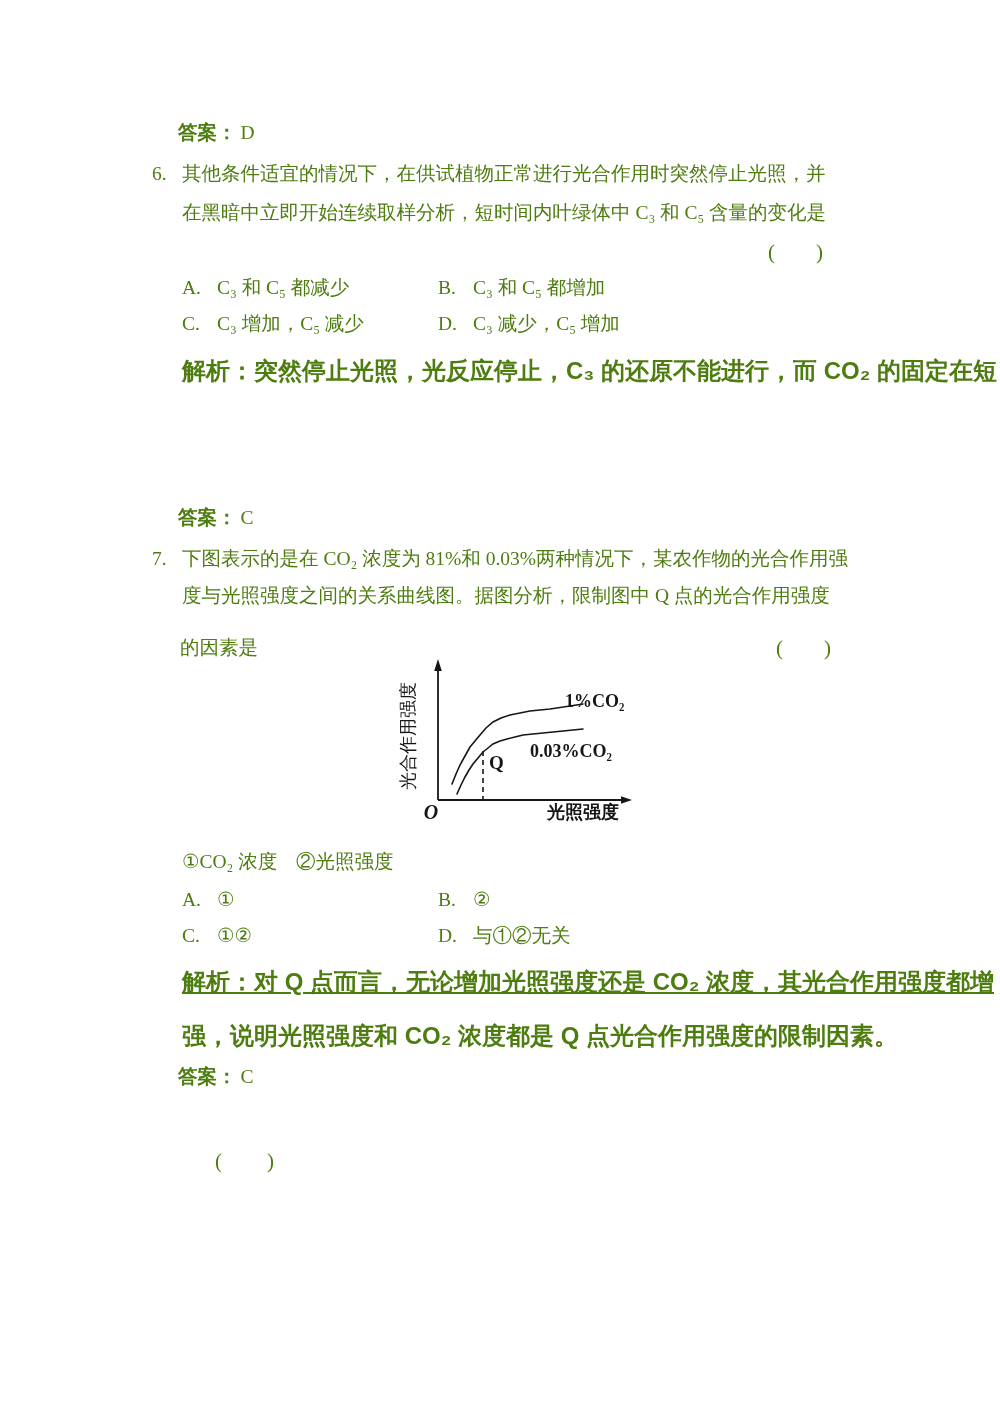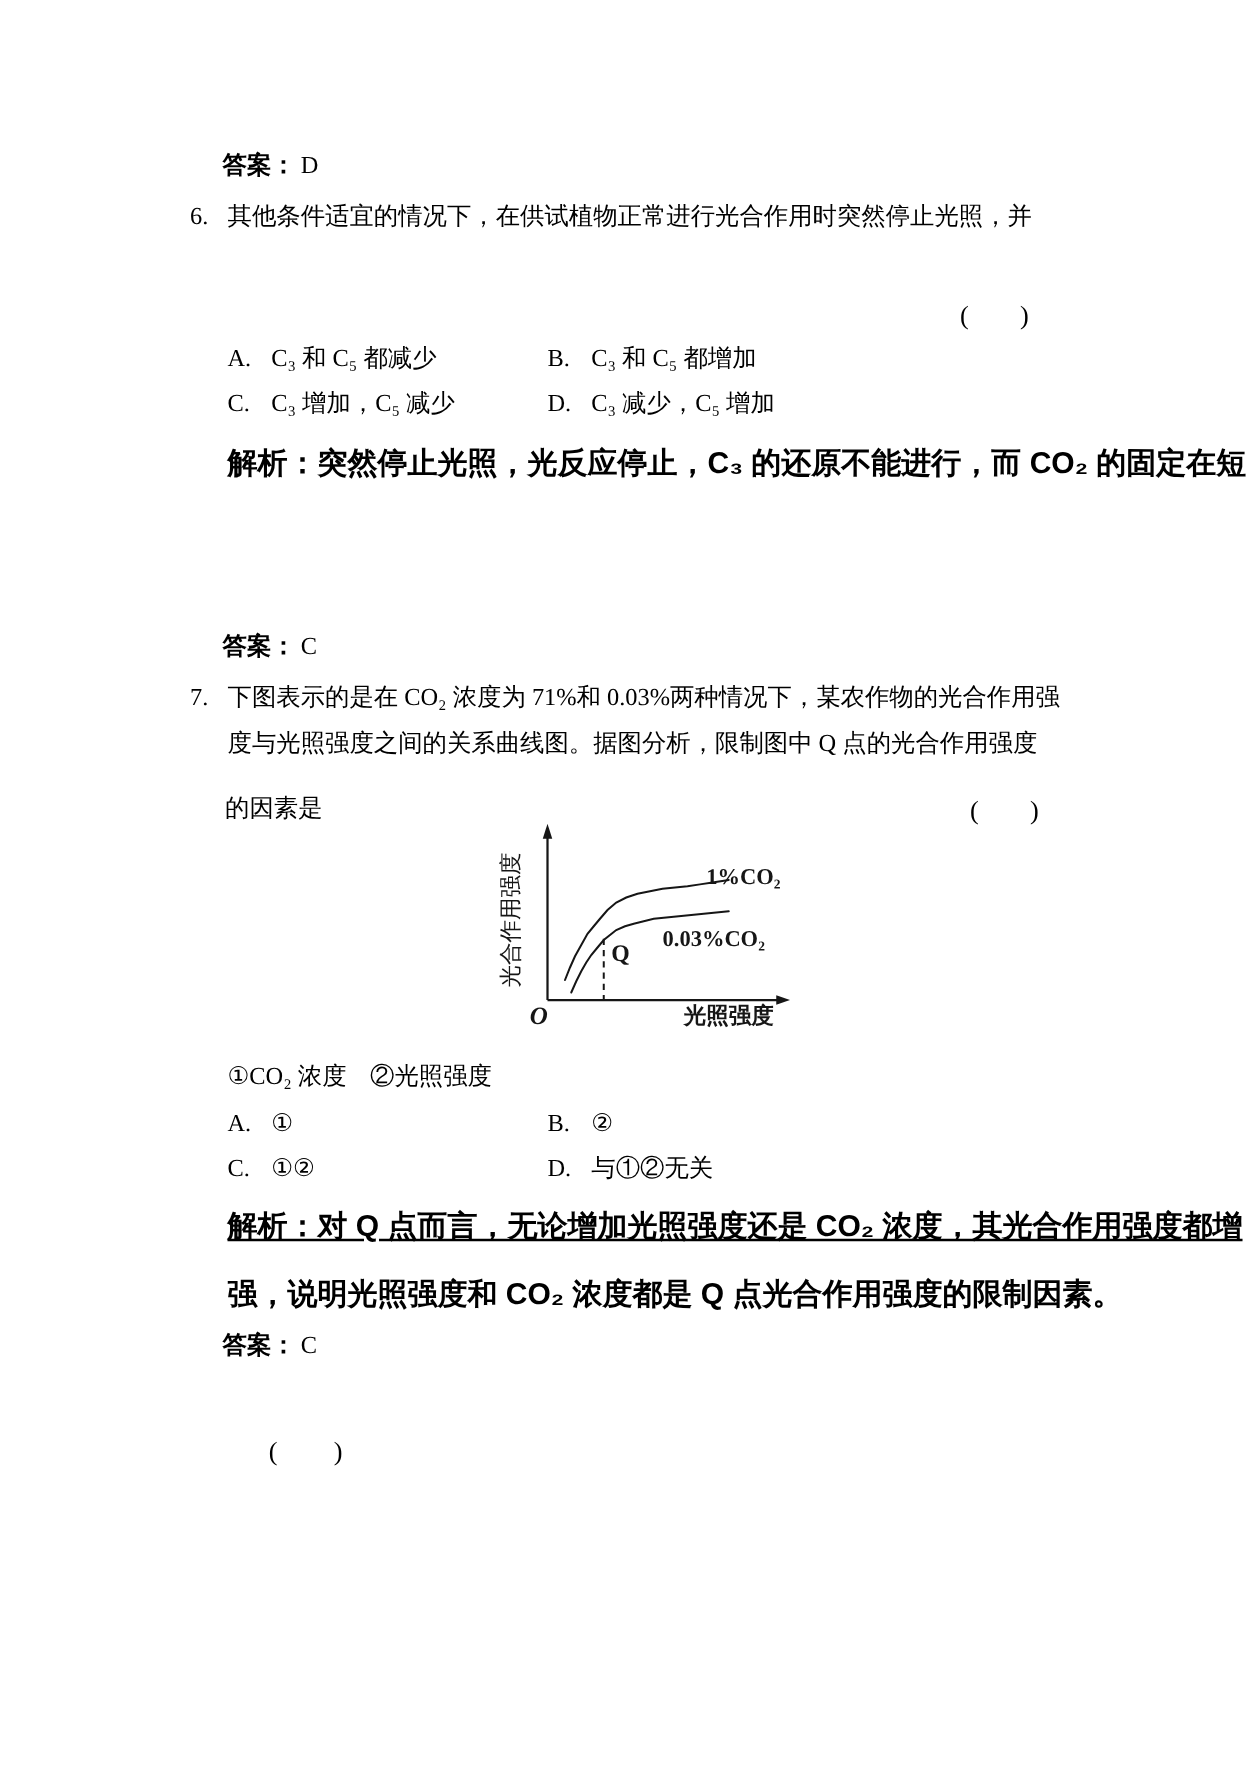--- a/index.html
+++ b/index.html
@@ -1,16 +1,16 @@
 <!DOCTYPE html>
 <html><head>
 <meta charset="utf-8">
 <style>
   html,body{margin:0;padding:0;background:#fff;}
-  .page{position:relative;width:1000px;height:1414px;background:#ffffff;color:#000000;overflow:hidden;}
+  .page{position:relative;width:1000px;height:1414px;background:#ffffff;color:#4d7c0f;overflow:hidden;}
   .line{position:absolute;white-space:nowrap;line-height:26px;}
   .song{font-family:"Liberation Serif","DejaVu Serif",serif;font-size:19.5px;}
   .hei{font-family:"Liberation Sans","DejaVu Sans",sans-serif;font-size:24px;font-weight:600;}
   .num{display:inline-block;min-width:30px;}
   .optletter{display:inline-block;min-width:35px;}
   .anslabel{font-family:"Liberation Sans","DejaVu Sans",sans-serif;font-weight:600;font-size:19.5px;}
   .ansval{font-family:"Liberation Serif","DejaVu Serif",serif;margin-left:4px;}
   .bracket span{font-size:21px;}
   .bracket-gap{display:inline-block;width:41px;}
   .chart{position:absolute;left:380px;top:652px;}
@@ -25,20 +25,23 @@
 
 <div class="page">
 
   <div class="line" style="left:178px;top:119px;">
     <span class="anslabel">答案：</span><span class="ansval song">D</span>
   </div>
 
   <div class="line song" style="left:152px;top:161px;">
     <span class="num">6.</span><span>其他条件适宜的情况下，在供试植物正常进行光合作用时突然停止光照，并</span>
   </div>
+  <div class="line song" style="left:182px;top:200px;">
+    <span>在黑暗中立即开始连续取样分析，短时间内叶绿体中 C₃ 和 C₅ 含量的变化是</span>
+  </div>
   <div class="line song bracket" style="left:768px;top:239px;">
     <span>(</span><span class="bracket-gap"></span><span>)</span>
   </div>
   <div class="line song" style="left:182px;top:275px;">
     <span class="optletter">A.</span><span>C₃ 和 C₅ 都减少</span>
   </div>
   <div class="line song" style="left:438px;top:275px;">
     <span class="optletter">B.</span><span>C₃ 和 C₅ 都增加</span>
   </div>
   <div class="line song" style="left:182px;top:311px;">
@@ -46,21 +49,21 @@
   </div>
   <div class="line song" style="left:438px;top:311px;">
     <span class="optletter">D.</span><span>C₃ 减少，C₅ 增加</span>
   </div>
   <div class="line hei" style="left:182px;top:358px;">解析：突然停止光照，光反应停止，C₃ 的还原不能进行，而 CO₂ 的固定在短</div>
   <div class="line" style="left:178px;top:504px;">
     <span class="anslabel">答案：</span><span class="ansval song">C</span>
   </div>
 
   <div class="line song" style="left:152px;top:546px;">
-    <span class="num">7.</span><span>下图表示的是在 CO₂ 浓度为 71%和 0.03%两种情况下，某农作物的光合作用强</span>
+    <span class="num">7.</span><span>下图表示的是在 CO₂ 浓度为 81%和 0.03%两种情况下，某农作物的光合作用强</span>
   </div>
   <div class="line song" style="left:182px;top:583px;">
     <span>度与光照强度之间的关系曲线图。据图分析，限制图中 Q 点的光合作用强度</span>
   </div>
   <div class="line song" style="left:180px;top:635px;text-align:right;">
     <span>的因素是</span>
   </div>
   <div class="line song bracket" style="left:776px;top:635px;">
     <span>(</span><span class="bracket-gap"></span><span>)</span>
   </div>

